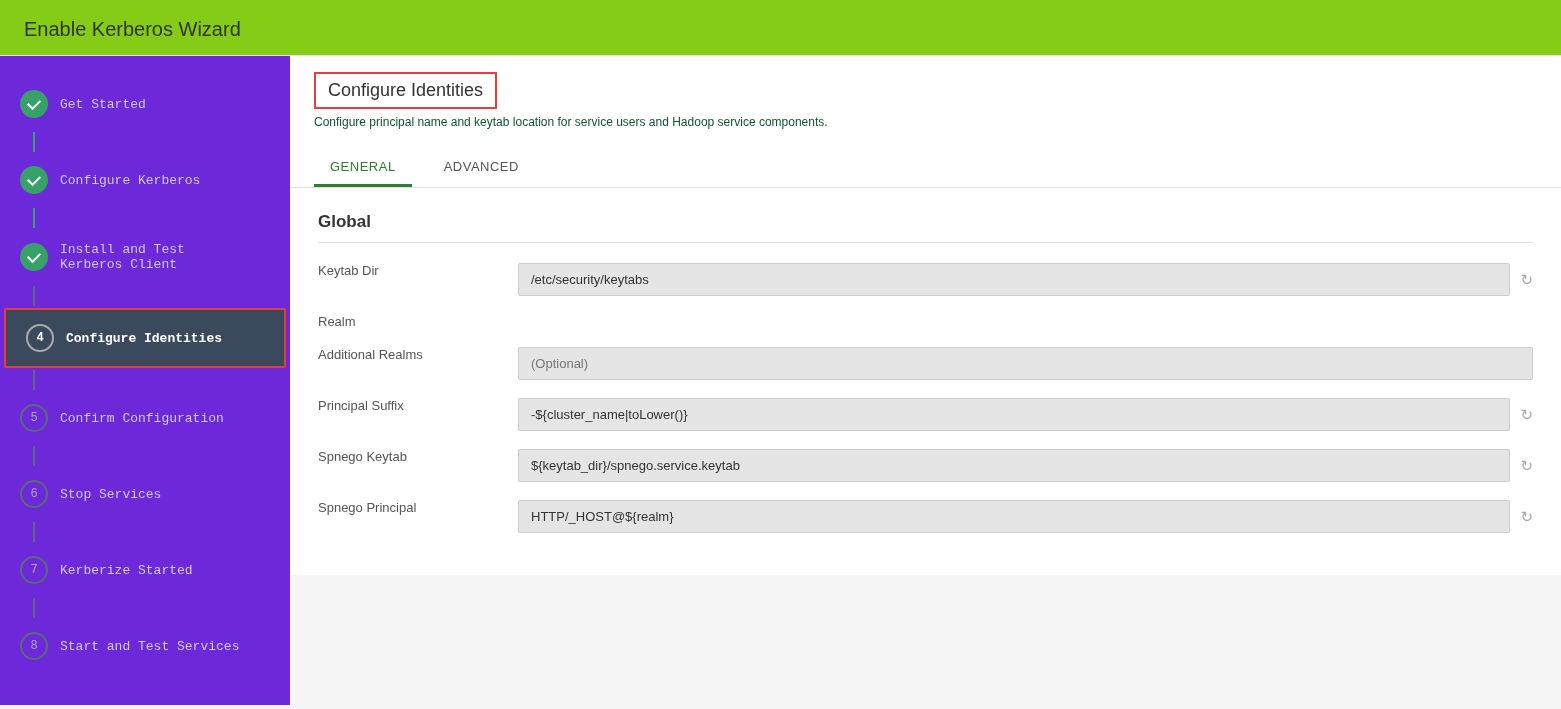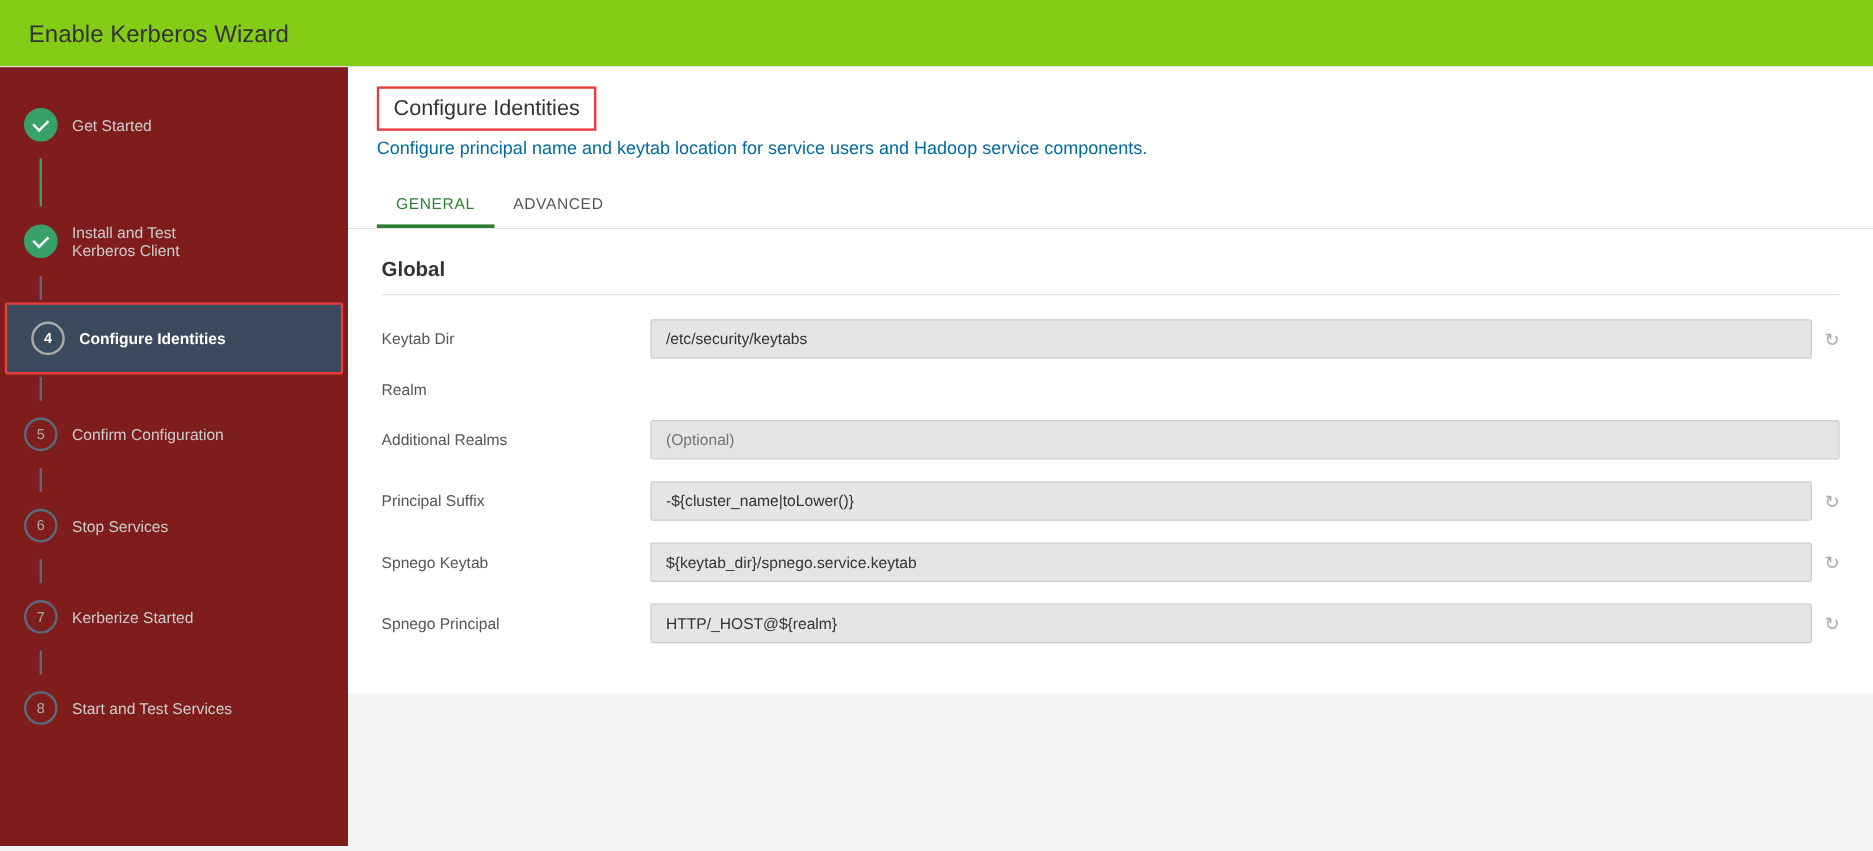--- a/index.html
+++ b/index.html
@@ -15,24 +15,25 @@
     }
 
     .main-layout {
       display: flex;
       height: calc(709px - 60px);
     }
 
     
     .sidebar {
       width: 290px;
-      background: #7f1d1d;
+      background: #6d28d9;
       color: #ccc;
       flex-shrink: 0;
       padding: 20px 0;
+      font-family: Liberation Mono, monospace;
     }
 
     .sidebar-item {
       display: flex;
       align-items: center;
       padding: 14px 20px;
       cursor: pointer;
       position: relative;
     }
 
@@ -110,28 +111,28 @@
     .content-header-title {
       font-size: 18px;
       font-weight: 400;
       color: #333;
       border: 2px solid #e53e3e;
       padding: 6px 12px;
       display: inline-block;
     }
 
     .content-header-subtitle {
-      font-size: 15px;
-      color: #0369a1;
+      font-size: 12px;
+      color: #14532d;
       padding: 0 0 12px;
     }
 
     .tabs {
       display: flex;
-      gap: 0;
+      gap: 16px;
       margin-top: 8px;
     }
 
     .tab {
       padding: 10px 16px;
       font-size: 13px;
       cursor: pointer;
       color: #555;
       border-bottom: 3px solid transparent;
       font-weight: 500;
@@ -153,23 +154,21 @@
       font-size: 17px;
       font-weight: 700;
       color: #333;
       margin-bottom: 20px;
       padding-bottom: 10px;
       border-bottom: 1px solid #e0e0e0;
     }
 
     .form-row {
       display: flex;
-      align-items: center;
       margin-bottom: 18px;
-      gap: 24px;
     }
 
     .form-label {
       width: 200px;
       font-size: 13px;
       color: #555;
       flex-shrink: 0;
     }
 
     .form-input-wrap {
@@ -230,20 +229,26 @@
   <div class="sidebar">
 
     <div class="sidebar-item">
       <div class="step-circle completed">
         <span class="checkmark"></span>
       </div>
       <span class="step-label">Get Started</span>
     </div>
     <div class="step-connector"></div>
 
+    <div class="sidebar-item">
+      <div class="step-circle completed">
+        <span class="checkmark"></span>
+      </div>
+      <span class="step-label">Configure Kerberos</span>
+    </div>
     <div class="step-connector"></div>
 
     <div class="sidebar-item">
       <div class="step-circle completed">
         <span class="checkmark"></span>
       </div>
       <span class="step-label" style="white-space: pre-line;">Install and Test
 Kerberos Client</span>
     </div>
     <div class="step-connector" style="background:#5a6a7a;"></div>

